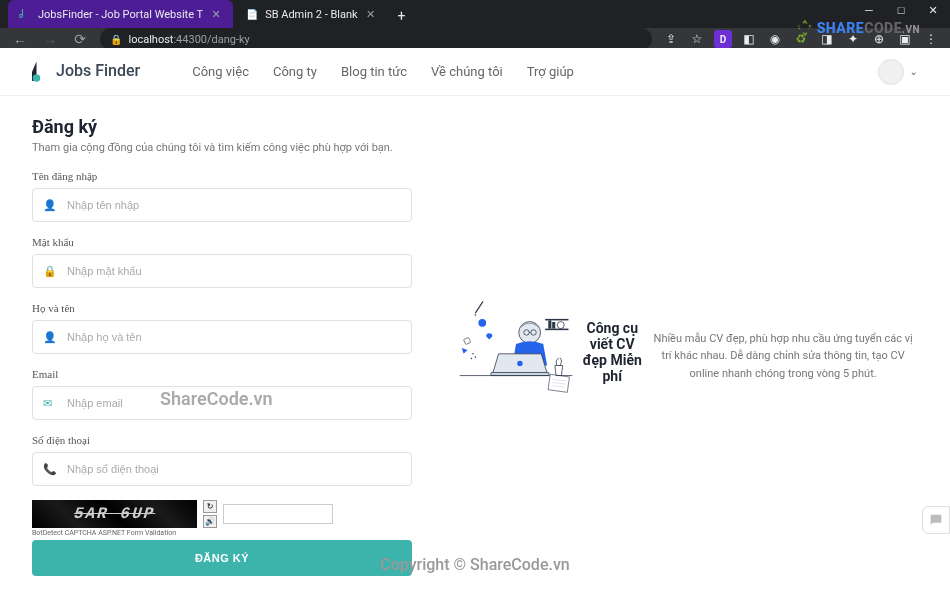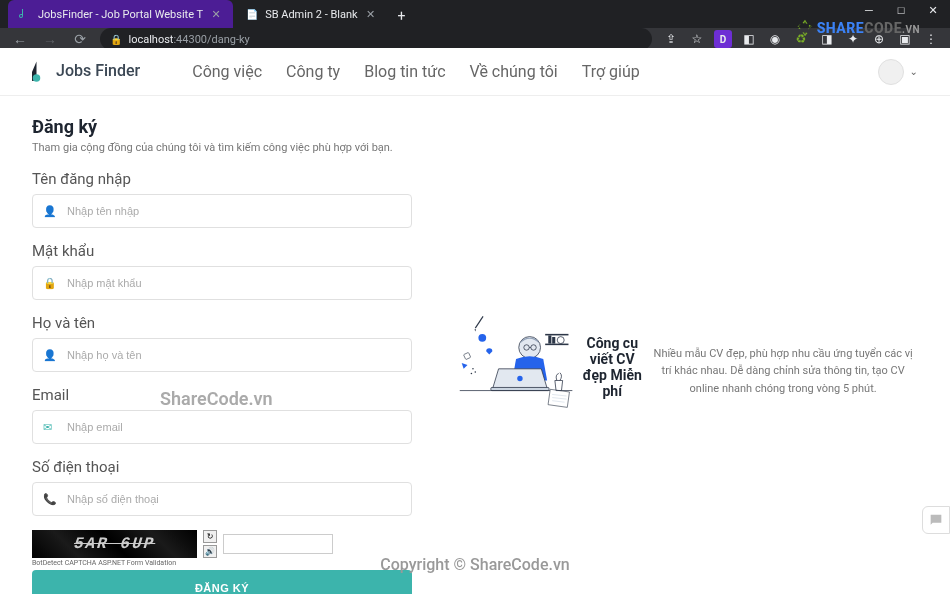--- a/index.html
+++ b/index.html
@@ -39,35 +39,35 @@
     
     
     .page { background: #fff; height: calc(100% - 48px); overflow: hidden; position: relative; }
     
     
     .header { height: 48px; display: flex; align-items: center; padding: 0 32px; border-bottom: 1px solid #eee; }
     .logo { display: flex; align-items: flex-start; gap: 6px; margin-right: 52px; }
     .logo-icon { width: 18px; height: 22px; }
     .logo-text { font-size: 16px; color: #3b4754; font-weight: 500; }
     .nav-menu { display: flex; gap: 24px; flex: 1; }
-    .nav-item { font-size: 16px; color: #666; cursor: pointer; }
+    .nav-item { font-size: 13px; color: #666; cursor: pointer; }
     .user-menu { display: flex; align-items: center; gap: 6px; }
     .avatar { width: 26px; height: 26px; border-radius: 50%; background: #f0f0f0; border: 1px solid #e0e0e0; }
     .chevron { color: #666; font-size: 10px; cursor: pointer; }
     
     
     .main { display: flex; padding: 20px 32px; gap: 40px; }
     .form-col { flex: 0 0 380px; }
     .promo-col { flex: 1; display: flex; flex-direction: row; align-items: center; padding-top: 20px; }
     
     .page-title { font-size: 18px; font-weight: 700; color: #1e2530; margin-bottom: 4px; }
     .page-subtitle { font-size: 11px; color: #777; margin-bottom: 16px; }
     
     .field-group { margin-bottom: 14px; }
-    .field-label { font-size: 15px; color: #555; margin-bottom: 6px; display: block; }
+    .field-label { font-size: 11px; color: #555; margin-bottom: 6px; display: block; font-family: Liberation Serif, serif; }
     .input-wrap { border: 1px solid #e0e0e0; border-radius: 4px; height: 34px; display: flex; align-items: center; padding: 0 10px; gap: 10px; }
     .input-icon { color: #3cb4ac; font-size: 11px; width: 14px; }
     .input-field { border: none; outline: none; flex: 1; font-size: 11px; color: #333; background: transparent; }
     .input-field::placeholder { color: #aaa; }
     
     .captcha-row { display: flex; align-items: center; gap: 6px; margin-bottom: 12px; }
     .captcha-img { width: 165px; height: 28px; background: linear-gradient(45deg, #000 0%, #1a1a1a 25%, #000 50%, #1a1a1a 75%, #000 100%); position: relative; display: flex; align-items: center; justify-content: center; }
     .captcha-text { color: #ccc; font-family: 'Courier New', monospace; font-size: 16px; font-weight: bold; font-style: italic; letter-spacing: 2px; text-decoration: line-through; transform: skewX(-5deg); }
     .captcha-caption { position: absolute; bottom: -9px; left: 0; font-size: 7px; color: #666; }
     .captcha-ctrls { display: flex; flex-direction: column; gap: 2px; }

